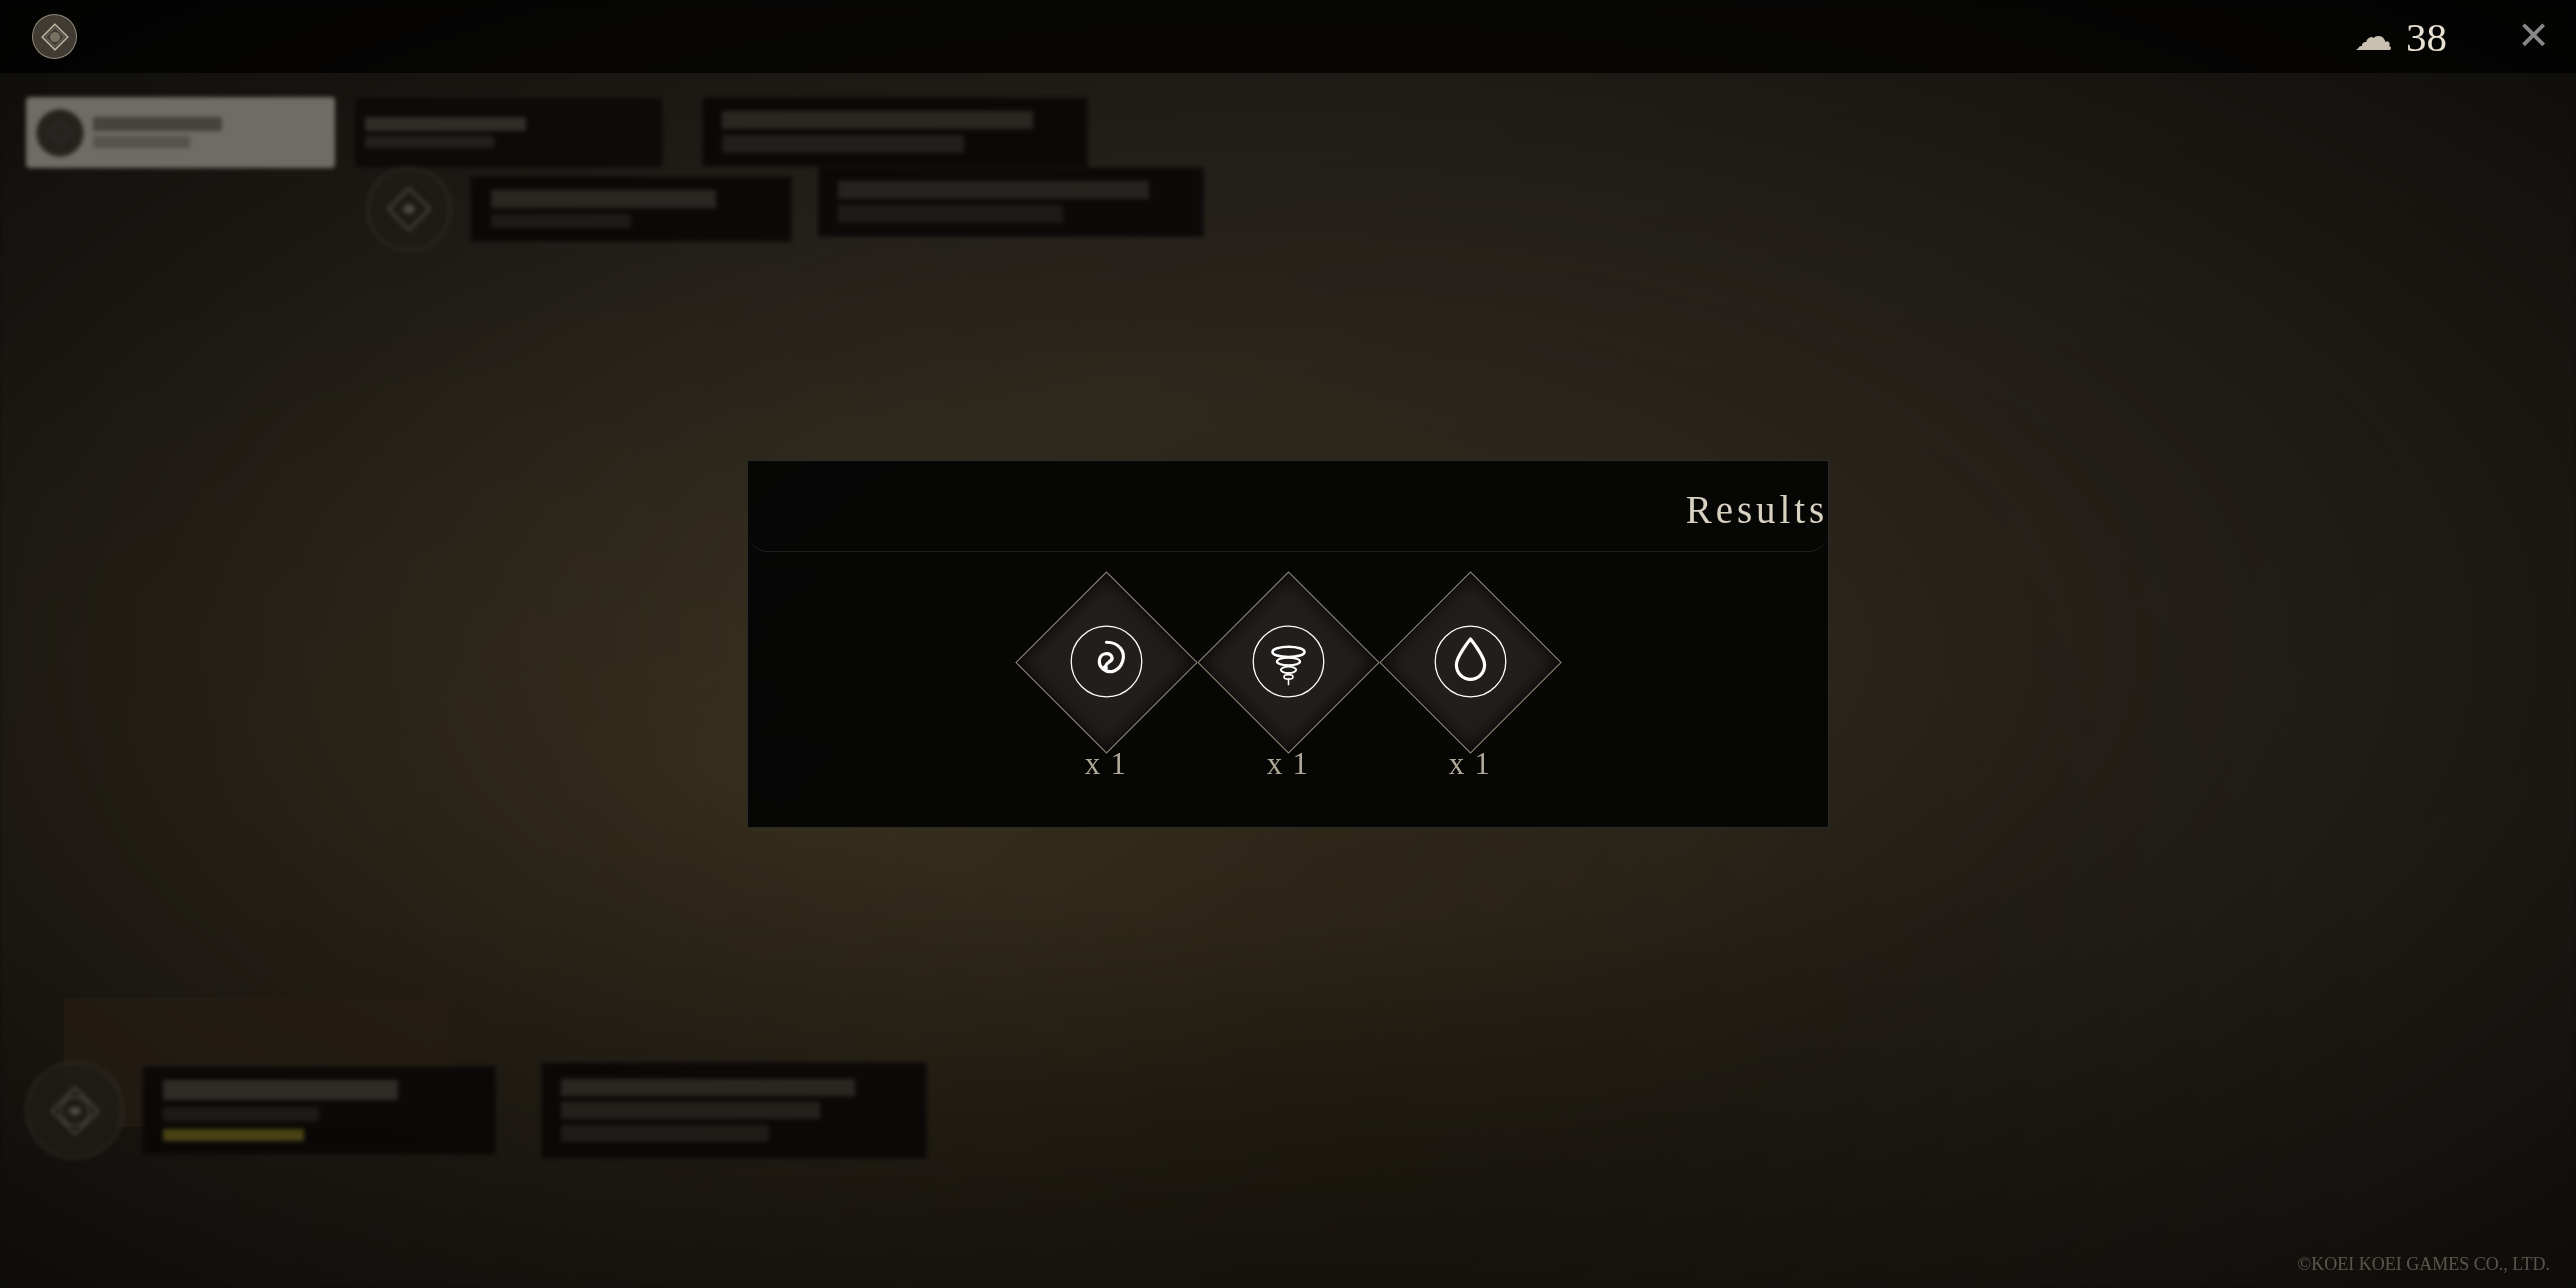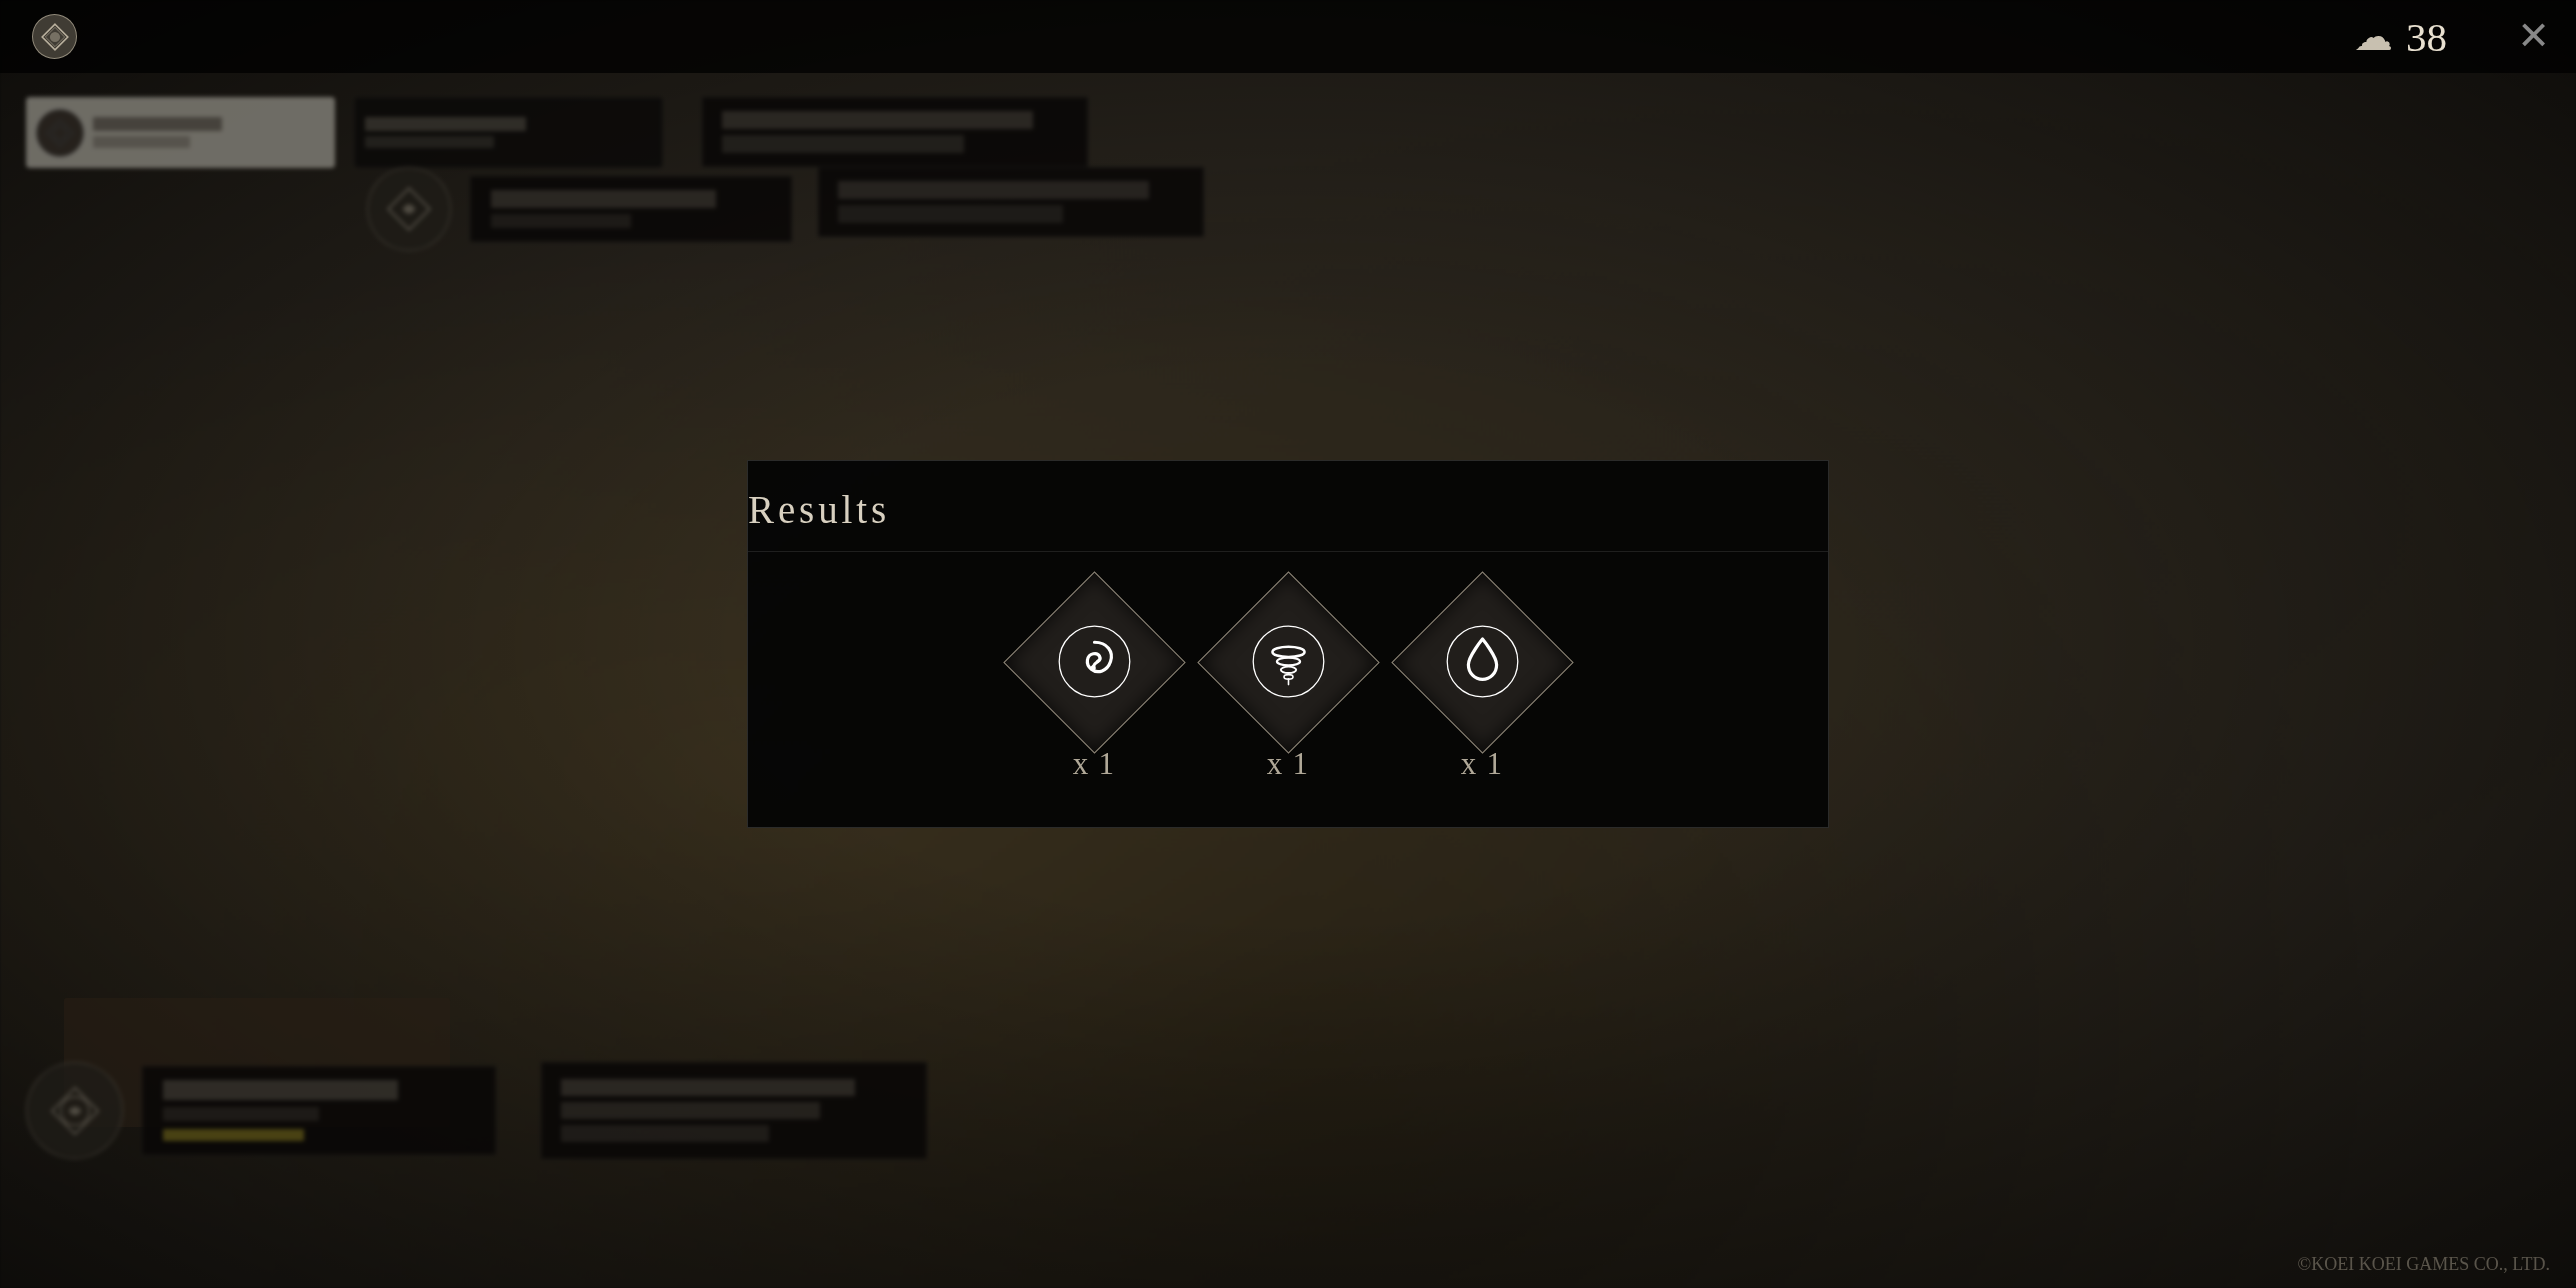--- a/index.html
+++ b/index.html
@@ -101,37 +101,38 @@
     }
 
     .results-panel {
       width: 1082px;
       background: rgba(5, 5, 5, 0.97);
       border: 1.3px solid rgba(255,255,255,0.15);
     }
 
     .results-header {
       width: 100%;
-      text-align: left;
+      text-align: right;
       padding: 26px 0 19.3px;
       border-bottom: 0.6px solid rgba(255,255,255,0.1);
+      border-radius: 20px;
     }
 
     .results-title {
       font-size: 39px;
       color: #d8d0c0;
       font-weight: normal;
       letter-spacing: 3.9px;
     }
 
     .results-gems {
       display: flex;
       justify-content: center;
       align-items: center;
-      gap: 52px;
+      gap: 40px;
       padding: 39px 0 45px;
     }
 
     .gem-item {
       display: flex;
       flex-direction: column;
       align-items: center;
       gap: 13px;
     }
 

